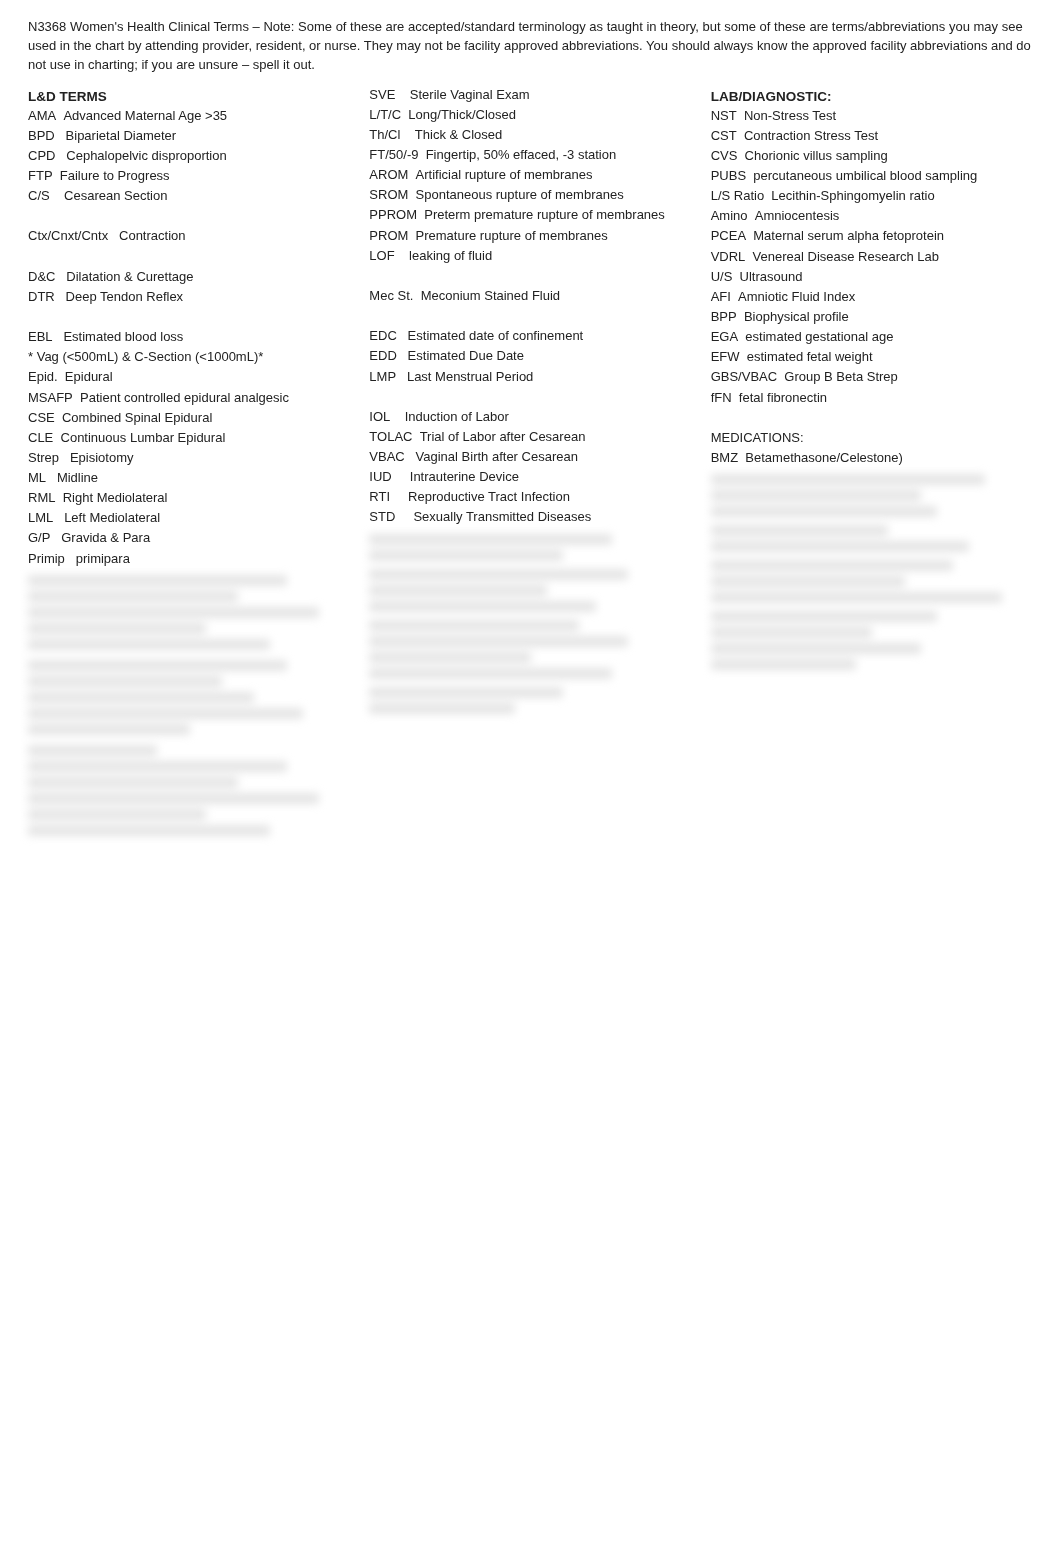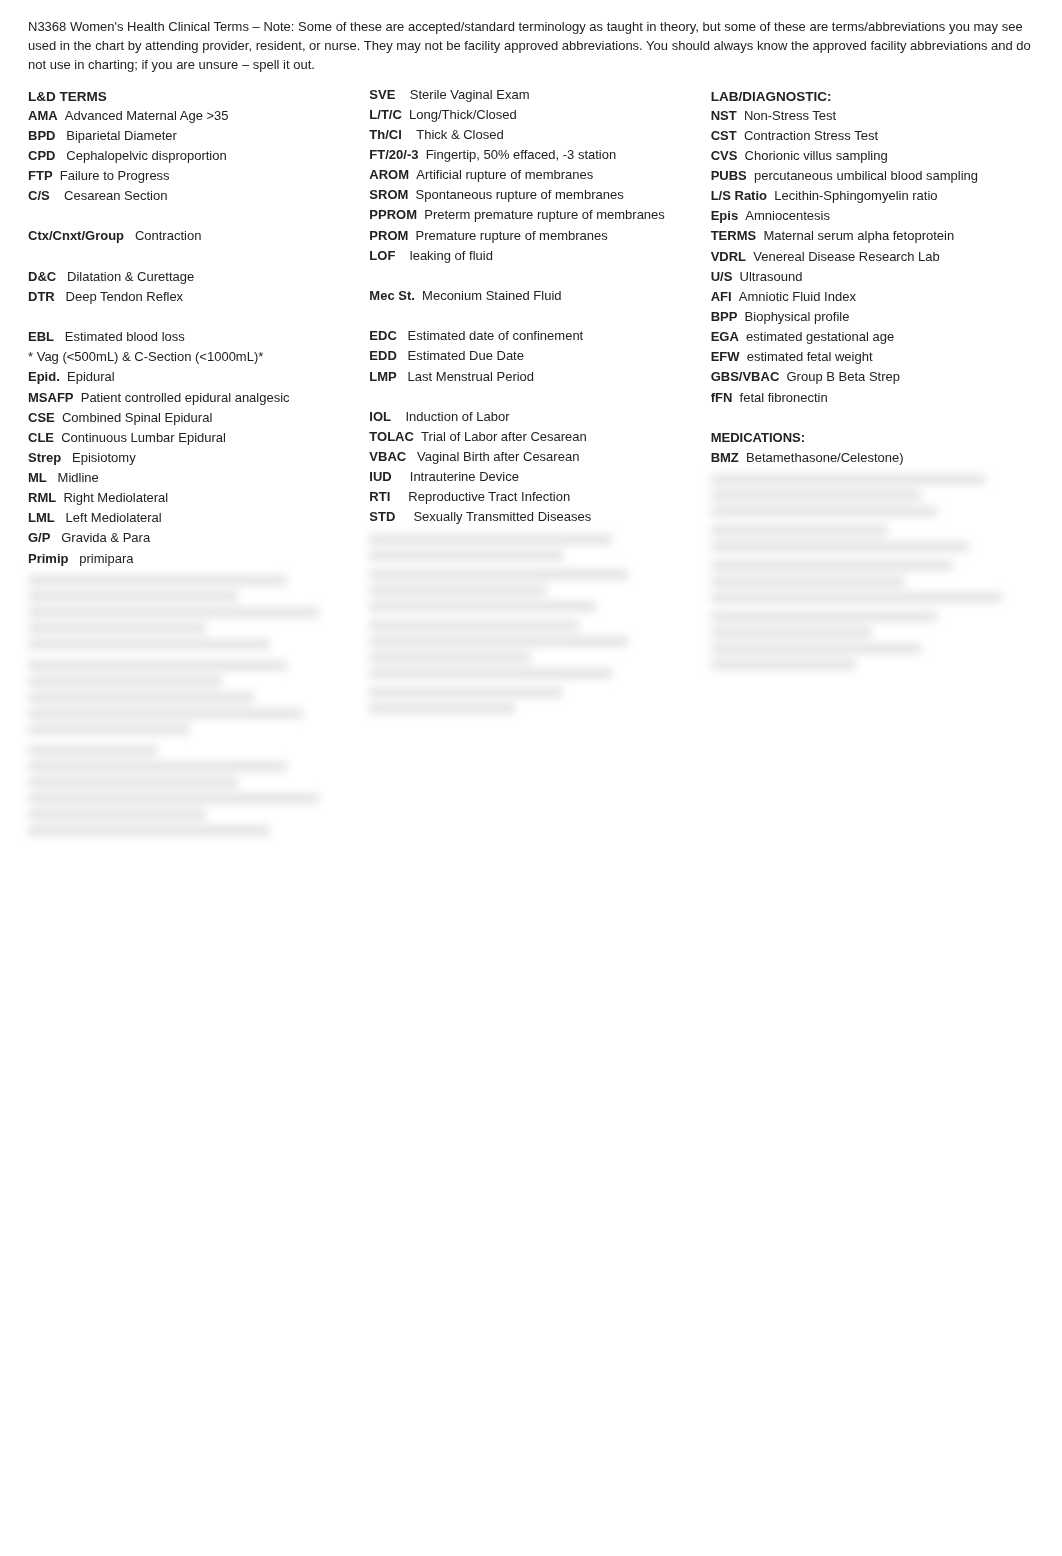--- a/index.html
+++ b/index.html
@@ -28,21 +28,21 @@
       font-weight: bold;
       font-size: 13.5px;
       margin-bottom: 2px;
       margin-top: 4px;
     }
     .entry {
       line-height: 1.55;
       font-size: 13px;
     }
     .entry .abbr {
-      font-weight: bold;
+      font-weight: normal;
     }
     .blurred-block {
       filter: blur(4px);
       color: #aaa;
       font-size: 12px;
       line-height: 1.5;
       margin-top: 6px;
     }
     .blurred-line {
       background: #ccc;
@@ -72,21 +72,21 @@
       <span class="abbr">CPD</span>&nbsp;&nbsp;&nbsp;Cephalopelvic disproportion
     </div>
     <div class="entry indent">
       <span class="abbr">FTP</span>&nbsp;&nbsp;Failure to Progress
     </div>
     <div class="entry">
       <span class="abbr">C/S</span>&nbsp;&nbsp;&nbsp;&nbsp;Cesarean Section
     </div>
     <div class="entry">&nbsp;</div>
     <div class="entry">
-      <span class="abbr">Ctx/Cnxt/Group</span>&nbsp;&nbsp;&nbsp;Contraction
+      <span class="abbr">Ctx/Cnxt/Cntx</span>&nbsp;&nbsp;&nbsp;Contraction
     </div>
     <div class="entry">&nbsp;</div>
     <div class="entry">
       <span class="abbr">D&amp;C</span>&nbsp;&nbsp;&nbsp;Dilatation &amp; Curettage
     </div>
     <div class="entry">
       <span class="abbr">DTR</span>&nbsp;&nbsp;&nbsp;Deep Tendon Reflex
     </div>
     <div class="entry">&nbsp;</div>
     <div class="entry">
@@ -152,21 +152,21 @@
     <div class="entry">
       <span class="abbr">SVE</span>&nbsp;&nbsp;&nbsp;&nbsp;Sterile Vaginal Exam
     </div>
     <div class="entry">
       <span class="abbr">L/T/C</span>&nbsp;&nbsp;Long/Thick/Closed
     </div>
     <div class="entry">
       <span class="abbr">Th/Cl</span>&nbsp;&nbsp;&nbsp;&nbsp;Thick &amp; Closed
     </div>
     <div class="entry">
-      <span class="abbr">FT/20/-3</span>&nbsp;&nbsp;Fingertip, 50% effaced, -3 station
+      <span class="abbr">FT/50/-9</span>&nbsp;&nbsp;Fingertip, 50% effaced, -3 station
     </div>
     <div class="entry">
       <span class="abbr">AROM</span>&nbsp;&nbsp;Artificial rupture of membranes
     </div>
     <div class="entry">
       <span class="abbr">SROM</span>&nbsp;&nbsp;Spontaneous rupture of membranes
     </div>
     <div class="entry">
       <span class="abbr">PPROM</span>&nbsp;&nbsp;Preterm premature rupture of membranes
     </div>
@@ -239,24 +239,24 @@
     <div class="entry">
       <span class="abbr">CVS</span>&nbsp;&nbsp;Chorionic villus sampling
     </div>
     <div class="entry">
       <span class="abbr">PUBS</span>&nbsp;&nbsp;percutaneous umbilical blood sampling
     </div>
     <div class="entry">
       <span class="abbr">L/S Ratio</span>&nbsp;&nbsp;Lecithin-Sphingomyelin ratio
     </div>
     <div class="entry">
-      <span class="abbr">Epis</span>&nbsp;&nbsp;Amniocentesis
-    </div>
-    <div class="entry">
-      <span class="abbr">TERMS</span>&nbsp;&nbsp;Maternal serum alpha fetoprotein
+      <span class="abbr">Amino</span>&nbsp;&nbsp;Amniocentesis
+    </div>
+    <div class="entry">
+      <span class="abbr">PCEA</span>&nbsp;&nbsp;Maternal serum alpha fetoprotein
     </div>
     <div class="entry">
       <span class="abbr">VDRL</span>&nbsp;&nbsp;Venereal Disease Research Lab
     </div>
     <div class="entry">
       <span class="abbr">U/S</span>&nbsp;&nbsp;Ultrasound
     </div>
     <div class="entry indent">
       <span class="abbr">AFI</span>&nbsp;&nbsp;Amniotic Fluid Index
     </div>

